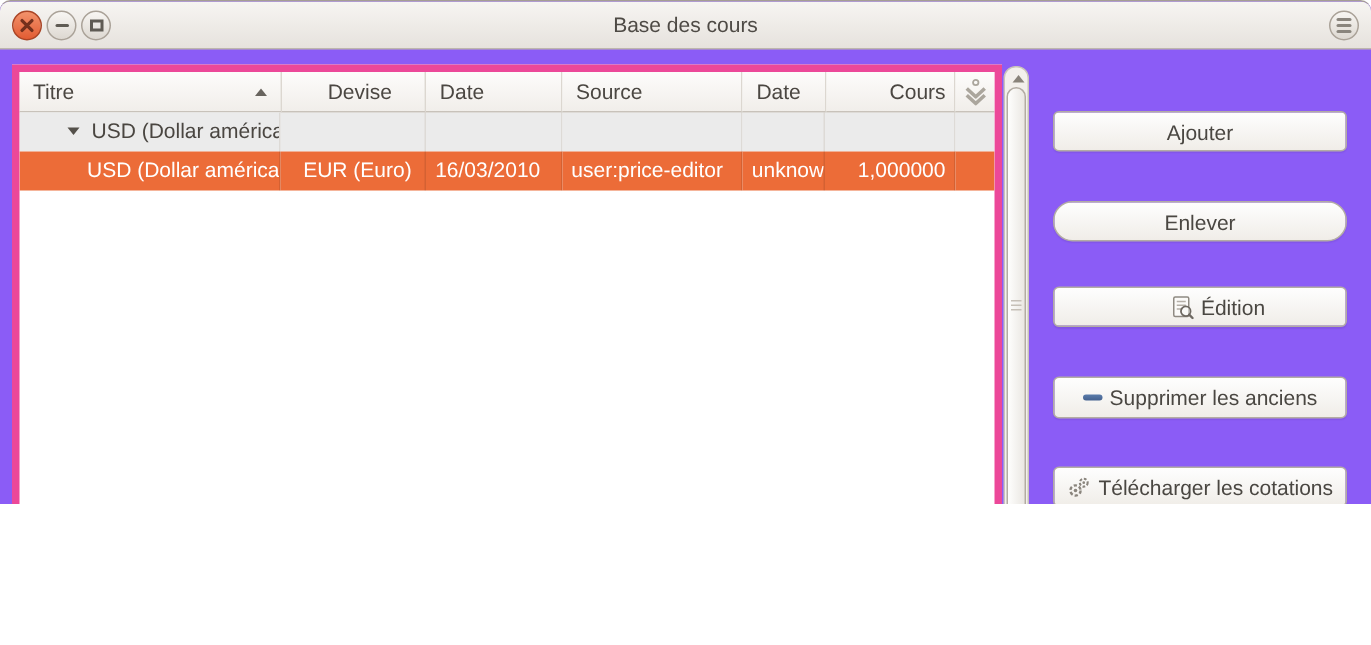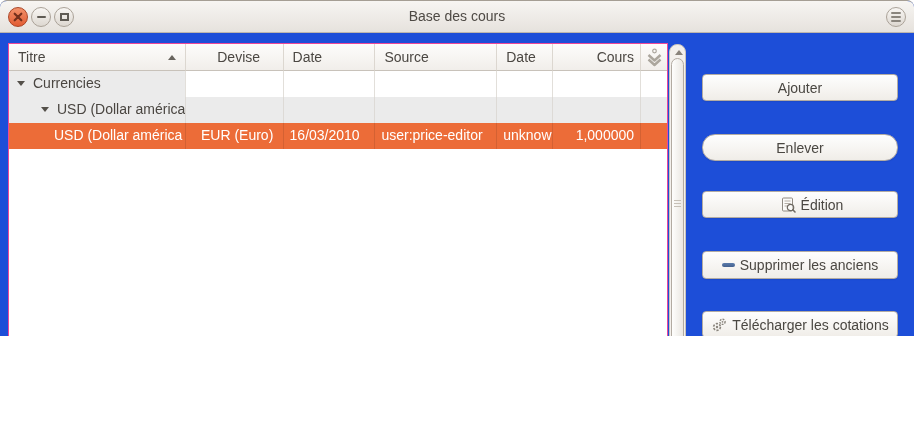--- a/index.html
+++ b/index.html
@@ -1,19 +1,19 @@
 <!DOCTYPE html>
 <html><head>
 <meta charset="utf-8">
 <style>
   * { margin:0; padding:0; box-sizing:border-box; }
   html,body { width:914px; height:430px; }
   body { font-family:"Liberation Sans", sans-serif; font-size:14px; color:#4a4641; }
 
-  .window { position:relative; width:914px; height:336px; background:#1d4ed8;
+  .window { position:relative; width:914px; height:336px; background:#8b5cf6;
             border-radius:7px 7px 0 0; overflow:hidden; border-top:1px solid #a59e94; }
 
   
   .titlebar { position:absolute; left:0; top:0; width:914px; height:32px;
               background:linear-gradient(#f7f5f2,#e6e2dd);
               border-bottom:1px solid #bdb6ae; }
   .titlebar .title { position:absolute; left:0; right:0; top:0; height:32px;
                      line-height:31px; text-align:center; color:#4e4a45; }
   .win-btn { position:absolute; top:6px; width:20px; height:20px; border-radius:50%;
              border:1px solid #aaa298; background:linear-gradient(#f8f6f3,#ddd8d1);
@@ -23,21 +23,21 @@
   .win-btn.min   { left:31px; }
   .win-btn.max   { left:54px; }
   .win-btn.menu  { right:8px; }
   .glyph-min { width:9px; height:2px; background:#5f5b54; border-radius:1px; }
   .glyph-max { width:9px; height:8px; border:2px solid #5f5b54; }
   .glyph-menu { display:flex; flex-direction:column; gap:2px; }
   .glyph-menu span { width:10px; height:2px; background:#8a857d; border-radius:1px; }
 
   
   .tree-frame { position:absolute; left:8px; top:42px; width:660px; height:316px;
-                background:#fff; border:1px solid #ec4899; overflow:hidden; }
+                background:#fff; border:5px solid #ec4899; overflow:hidden; }
   .thead { display:flex; height:27px; }
   .th { position:relative; height:27px; line-height:26px; padding-left:9px;
         background:linear-gradient(#fdfcfb,#f1eeea);
         border-right:1px solid #dcd7d0; border-bottom:1px solid #c8c2ba;
         color:#4b4742; overflow:hidden; white-space:nowrap; }
   .th:last-child { border-right:none; }
   .c-titre  { width:177px; } .c-devise { width:98px;text-align:center; } .c-date { width:92px; }
   .c-source { width:122px; } .c-type  { width:56px; } .c-cours { width:88px; }
   .c-icon   { width:26px; }
   .th.c-cours { text-align:right; padding-left:0; padding-right:6px; }
@@ -143,32 +143,20 @@
       <div class="th c-cours">Cours</div>
       <div class="th c-icon">
         <svg width="17" height="19" viewBox="0 0 17 19">
           <circle cx="8.5" cy="3" r="1.8" fill="none" stroke="#aba69d" stroke-width="1.2"></circle>
           <path d="M2.5 7l6 5.5 6-5.5" fill="none" stroke="#aba69d" stroke-width="2.4" stroke-linejoin="round"></path>
           <path d="M2.5 11.5l6 5.5 6-5.5" fill="none" stroke="#aba69d" stroke-width="2.4" stroke-linejoin="round"></path>
         </svg>
       </div>
     </div>
 
-    <div class="row row1">
-      <div class="td c-titre">
-        <span class="expander" style="left:8px"></span>
-        <span class="titre-label" style="left:24px">Currencies</span>
-      </div>
-      <div class="td c-devise"></div>
-      <div class="td c-date"></div>
-      <div class="td c-source"></div>
-      <div class="td c-type"></div>
-      <div class="td c-cours"></div>
-      <div class="td c-icon"></div>
-    </div>
 
     <div class="row row2">
       <div class="td c-titre">
         <span class="expander" style="left:32px"></span>
         <span class="titre-label" style="left:48px">USD (Dollar américain</span>
       </div>
       <div class="td c-devise"></div>
       <div class="td c-date"></div>
       <div class="td c-source"></div>
       <div class="td c-type"></div>

